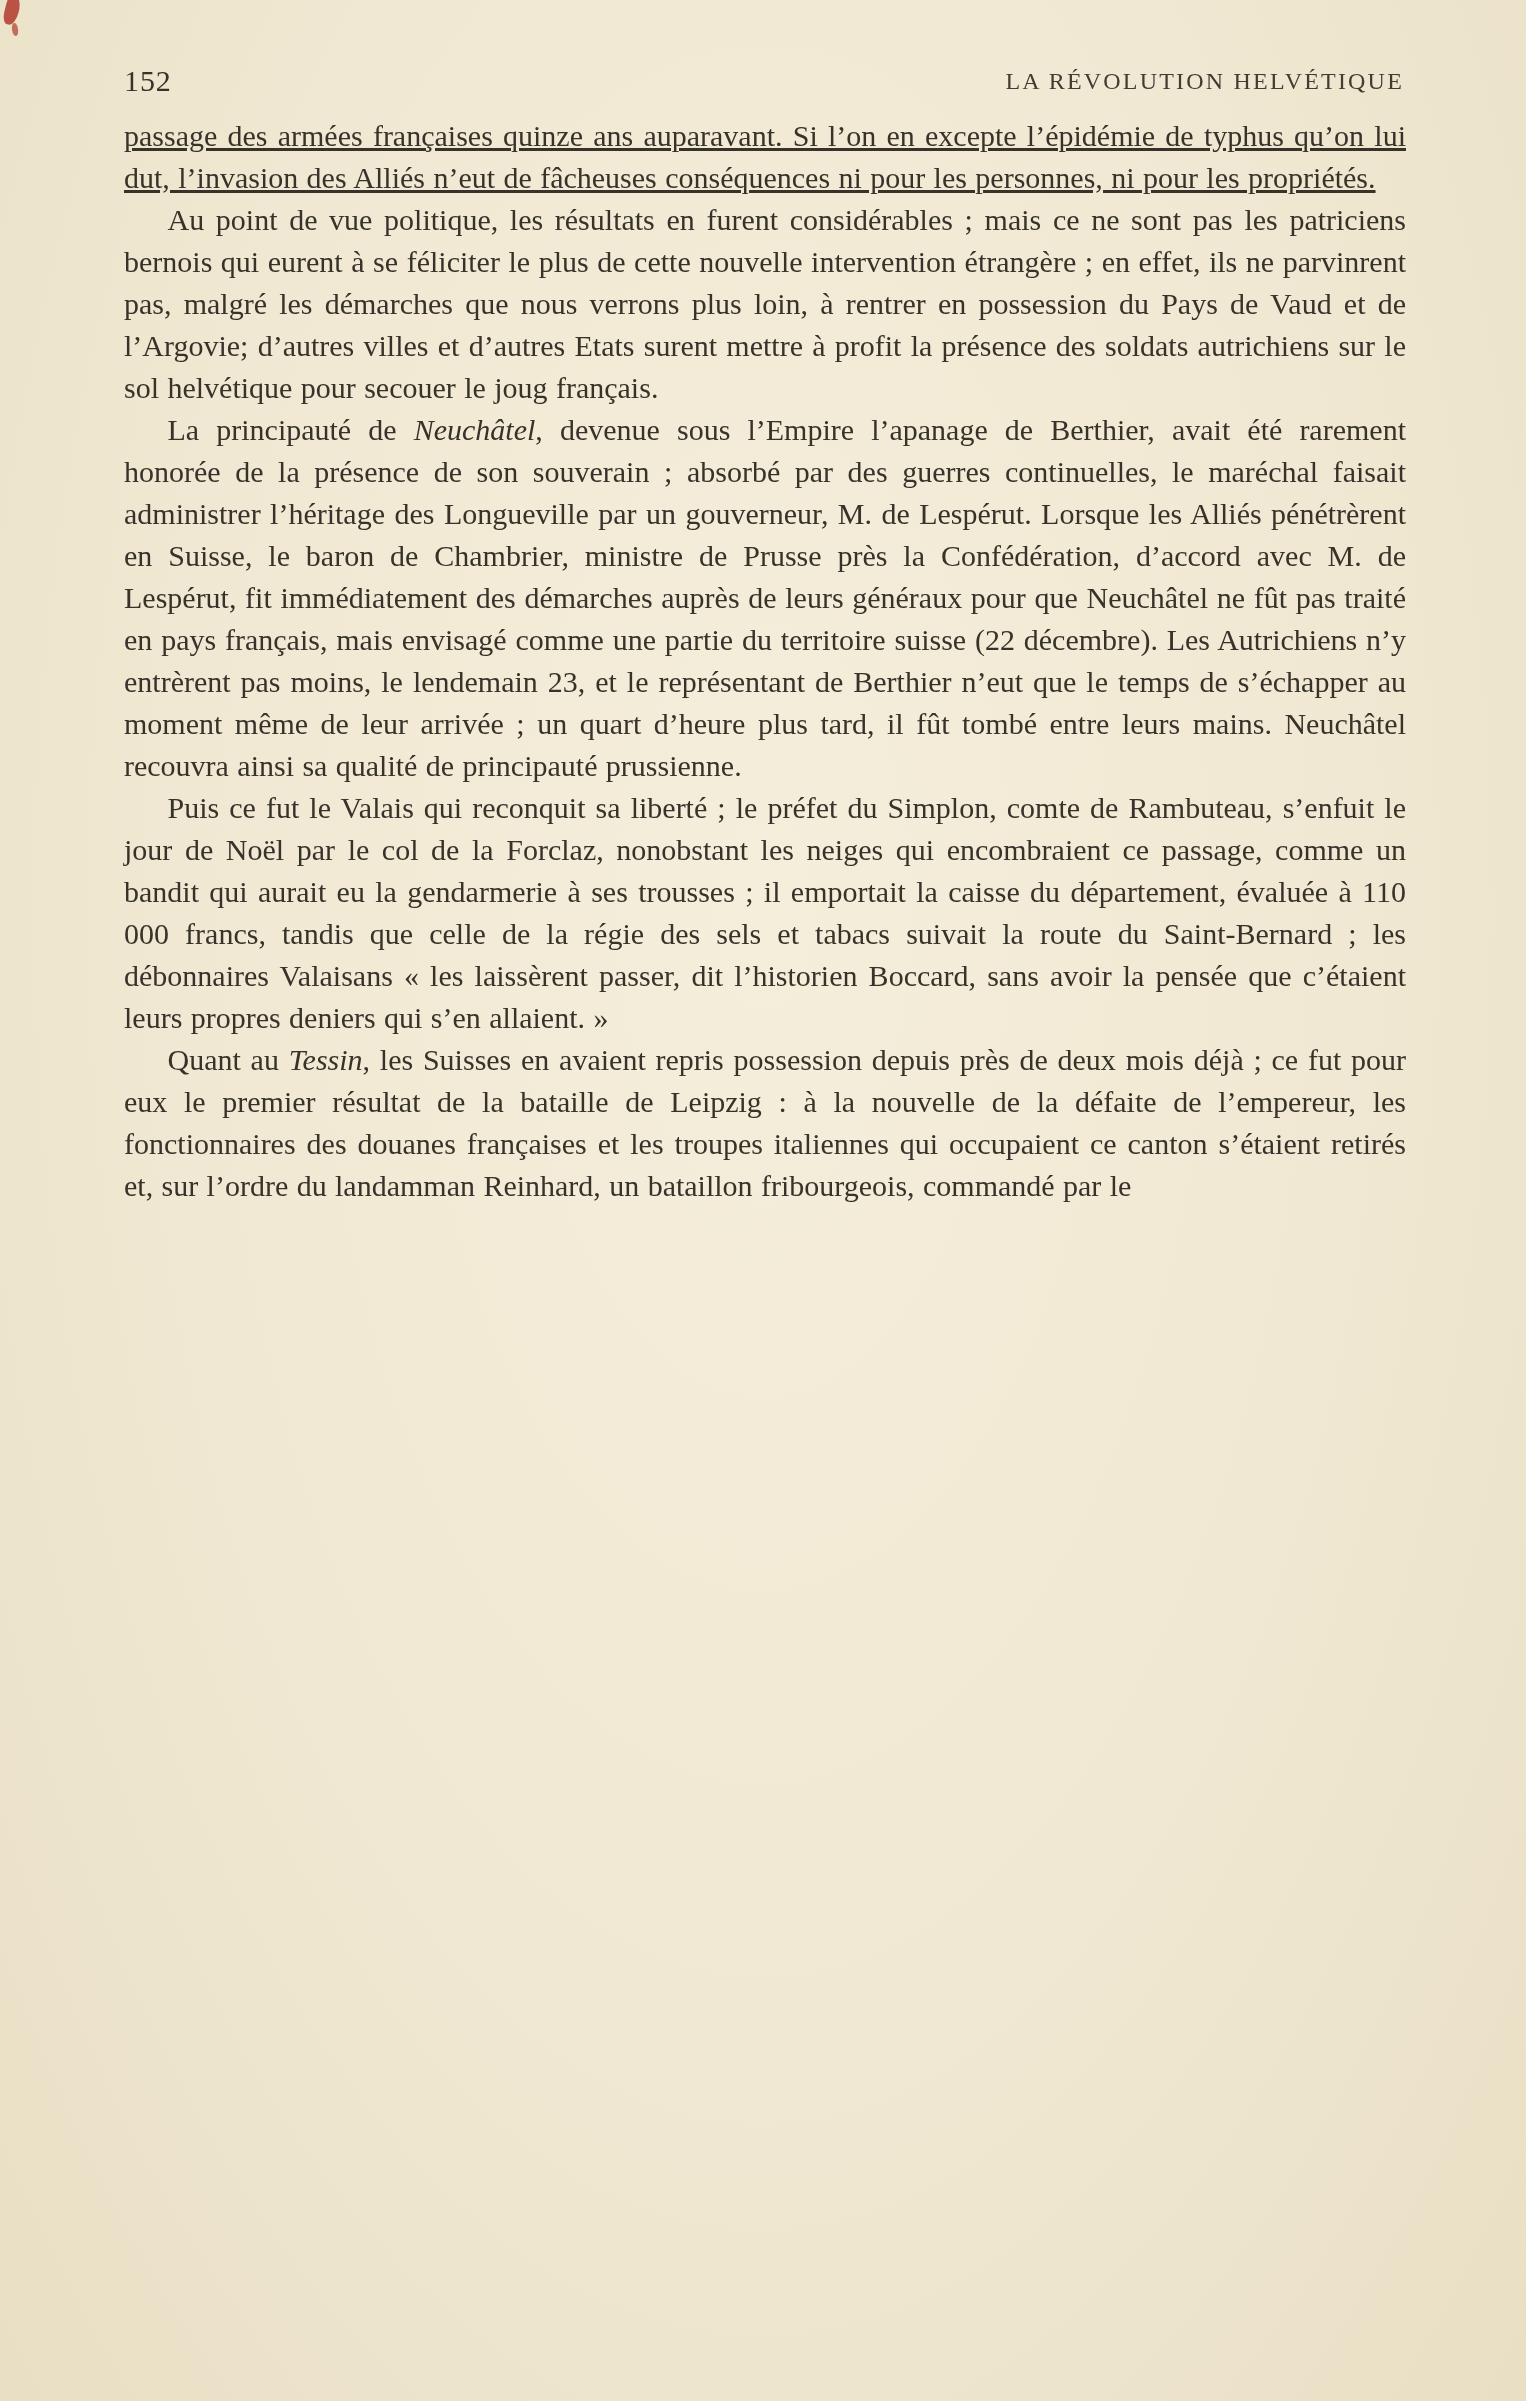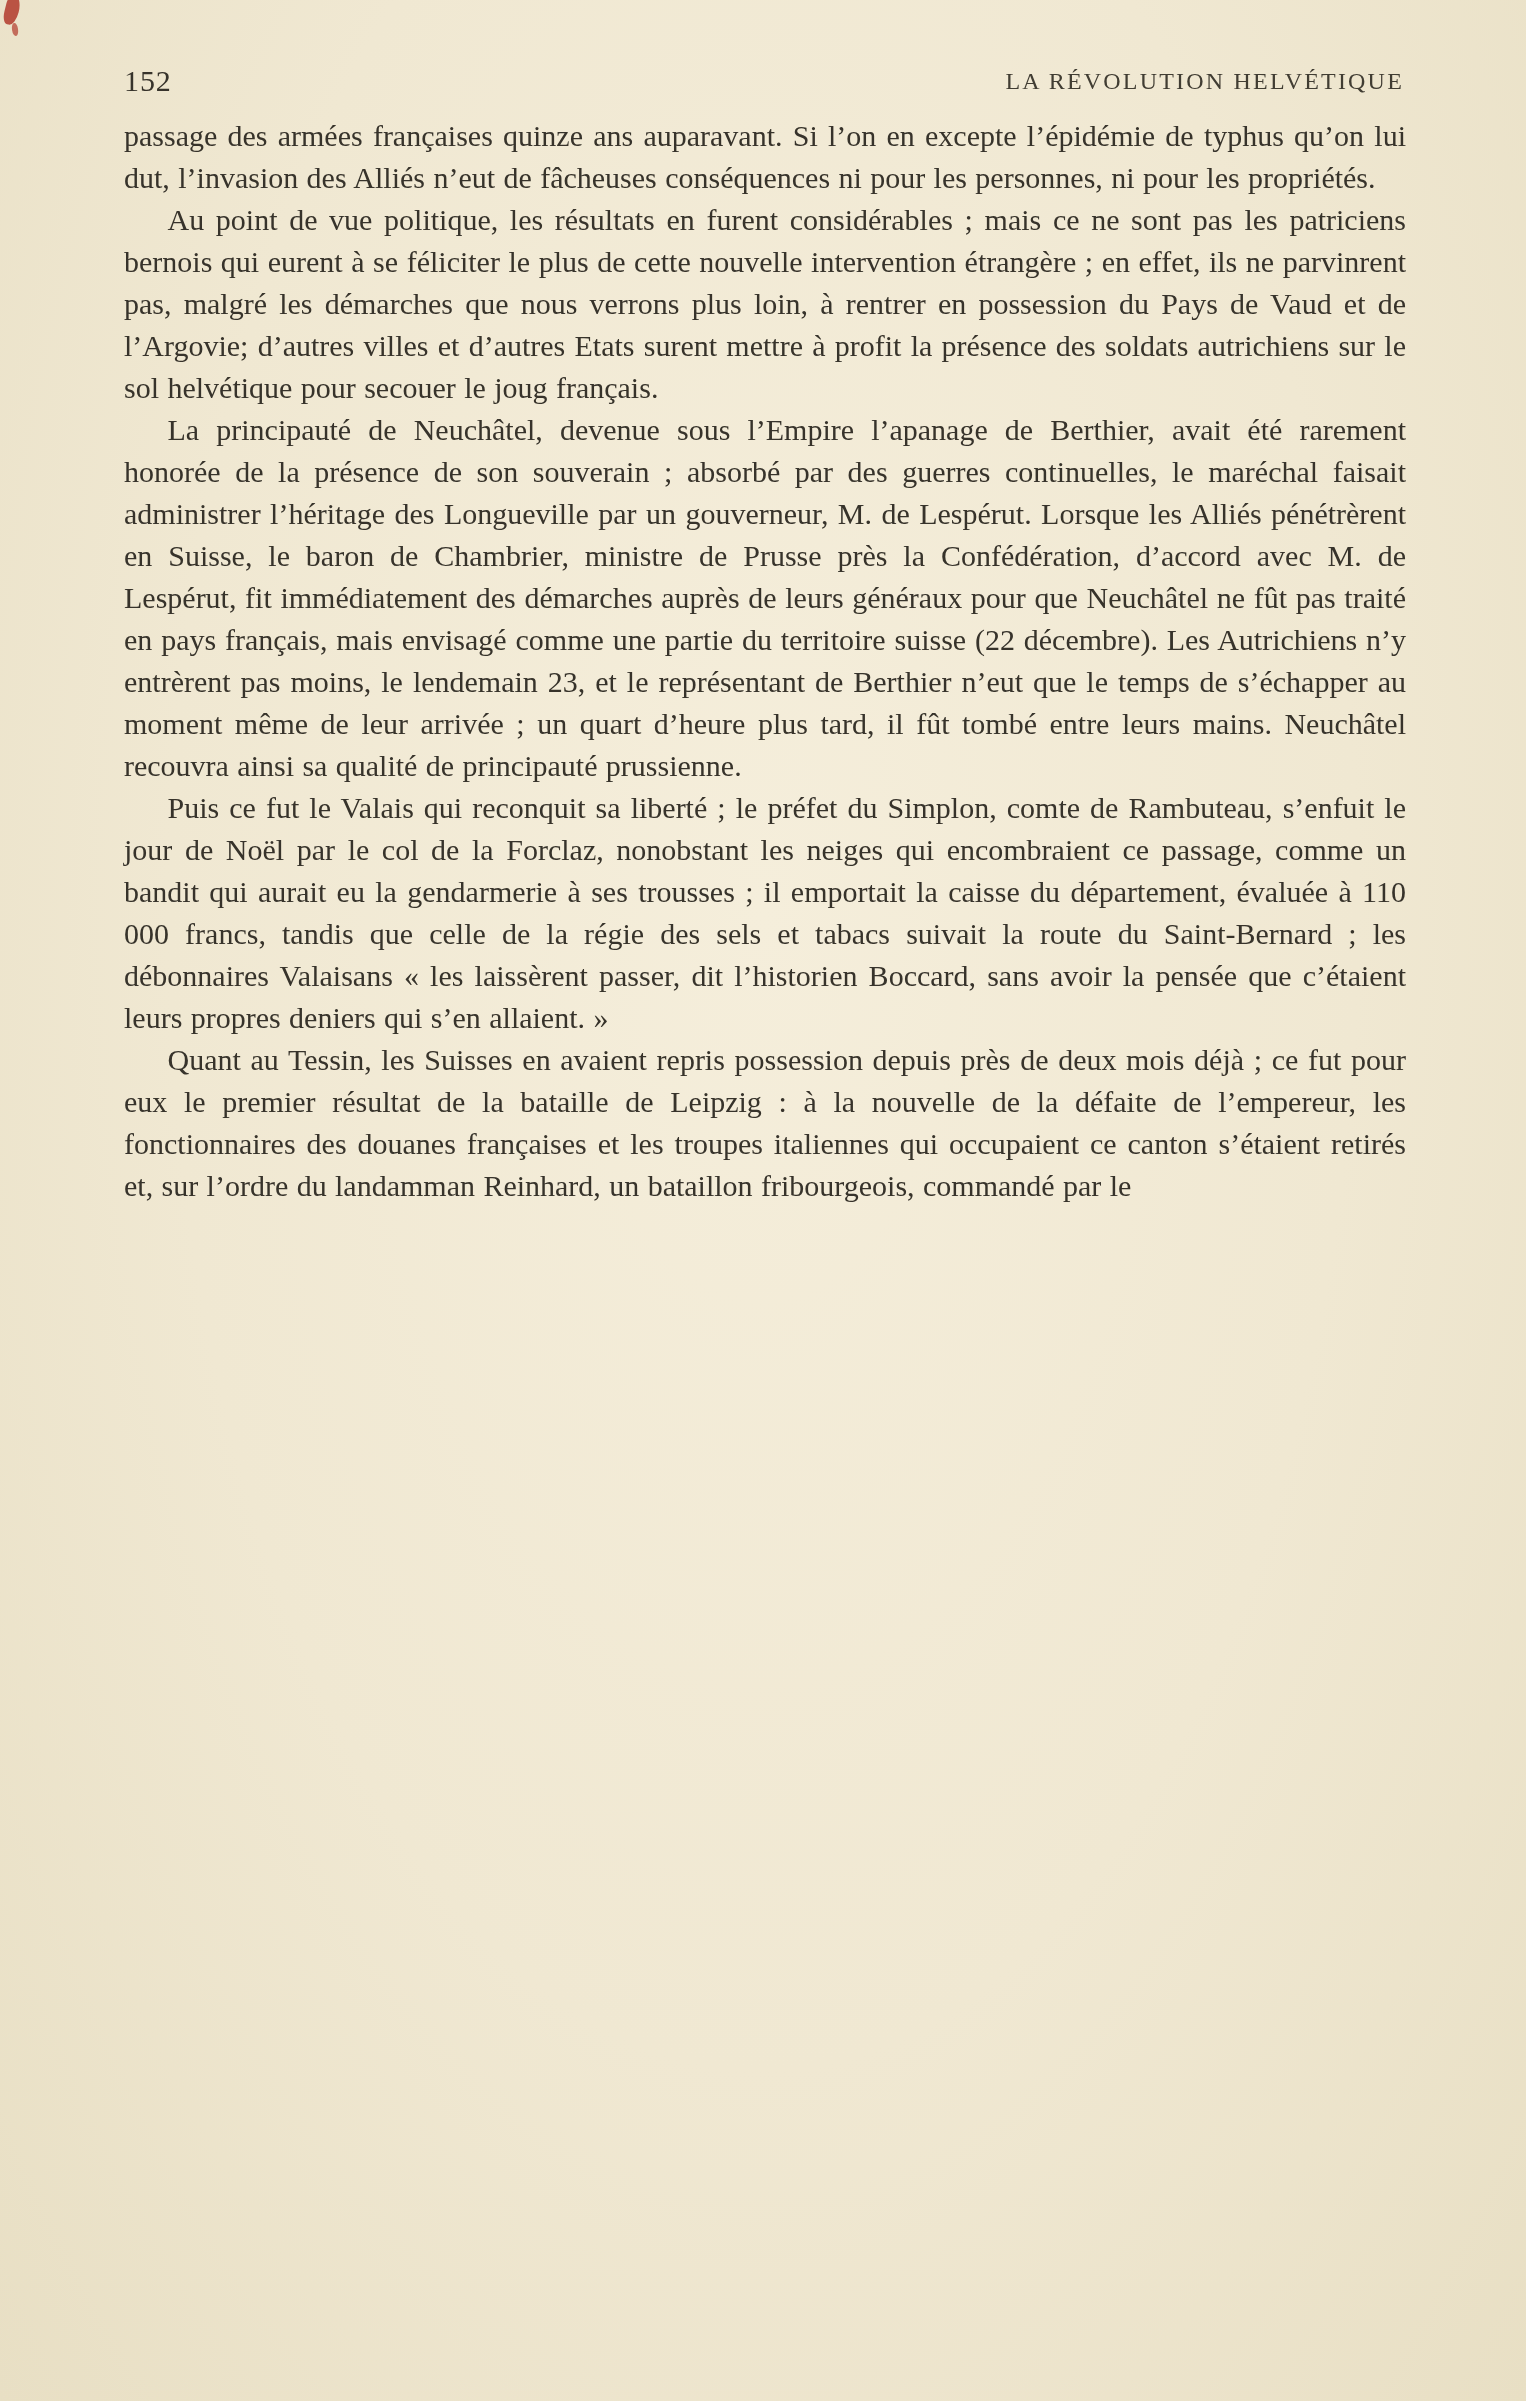--- a/index.html
+++ b/index.html
@@ -75,22 +75,24 @@
   .para {
     margin: 0;
     font-size: 30px;
     line-height: 42px;
     text-align: justify;
     text-indent: 1.45em;
     word-spacing: 0.9px;
   }
   .para.no-indent {
     text-indent: 0;
+    text-decoration: underline;
   }
   .italic {
+    font-style: italic;
   }
 </style>
 </head>
 <body>
 
 <div class="page">
 
   <div class="ink-mark"></div>
   <div class="ink-mark-2"></div>
 

